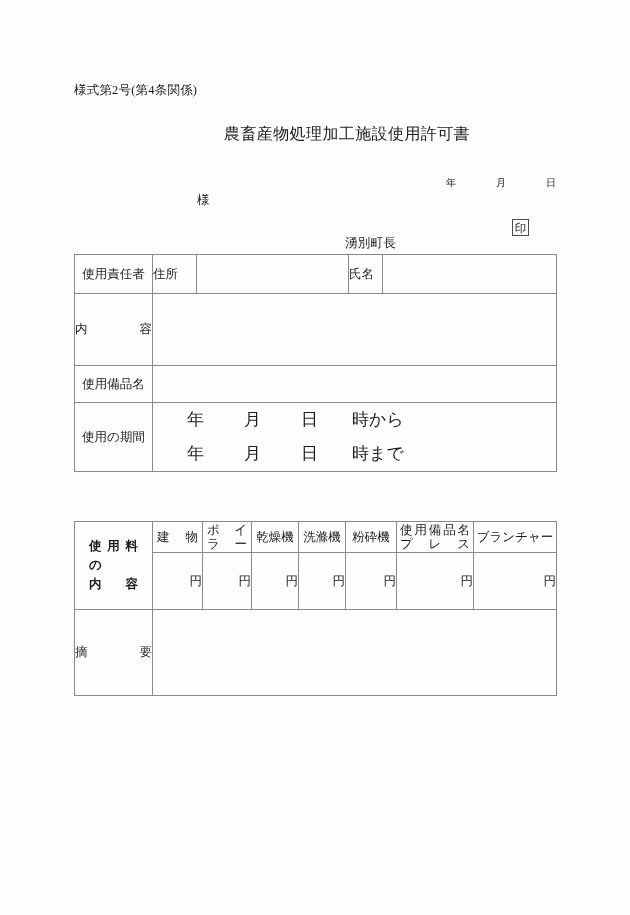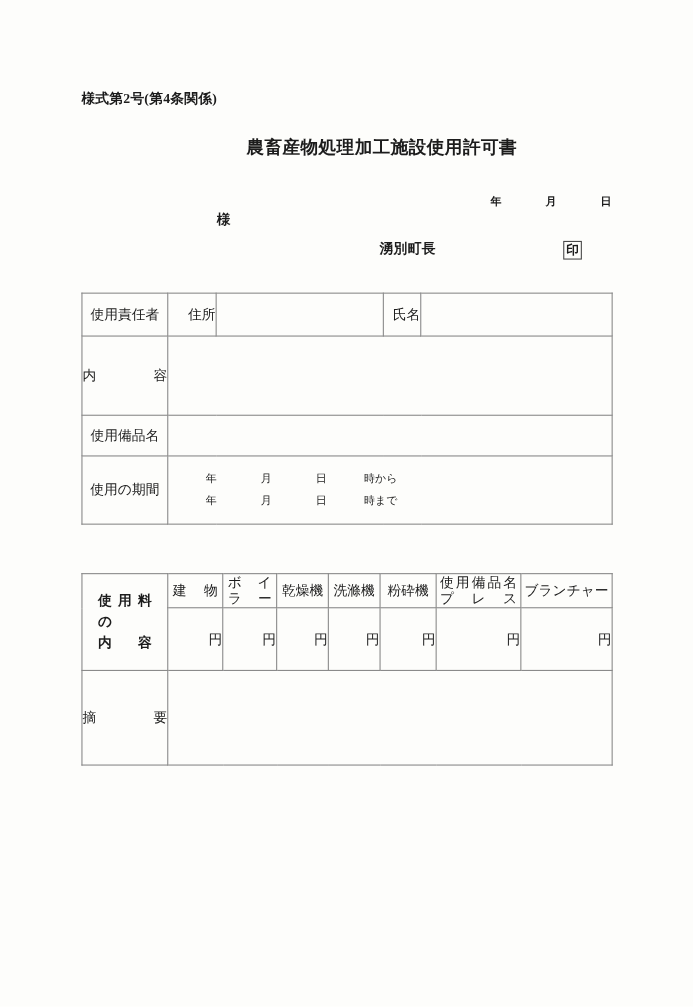--- a/index.html
+++ b/index.html
@@ -16,21 +16,21 @@
     overflow: hidden;
   }
   .page {
     position: absolute;
     left: 0; top: 0;
     width: 630px;
     height: 915px;
     background: #fdfdfb;
   }
   
-  .abs { position: absolute; white-space: pre; font-weight: bold; }
+  .abs { position: absolute; white-space: pre; }
 
   .form-no {
     left: 74px; top: 82px;
     font-size: 12.5px;
     letter-spacing: 0.2px;
   }
   .doc-title {
     left: 224px; top: 124px;
     font-size: 16px;
     letter-spacing: 0.4px;
@@ -41,21 +41,21 @@
   }
   .date-line span { display: inline-block; }
   .d-gap1 { width: 40px; }
   .d-gap2 { width: 40px; }
 
   .addressee {
     left: 197px; top: 192px;
     font-size: 12.5px;
   }
   .issuer {
-    left: 345px; top: 218px;
+    left: 345px; top: 235px;
     font-size: 12.5px;
     letter-spacing: 0.3px;
     text-align: center;
   }
   .seal-box {
     left: 512px; top: 219px;
     width: 17px; height: 17px;
     border: 1px solid #4a4a4a;
     font-size: 11.5px;
     line-height: 16px;
@@ -65,21 +65,21 @@
   .statement {
     left: 84px; top: 243px;
     font-size: 12.5px;
     letter-spacing: 0.1px;
   }
 
   
   .form-table {
     position: absolute;
     left: 74px;
-    top: 266px;
+    top: 254px;
     width: 482px;
     border-collapse: collapse;
     table-layout: fixed;
     font-size: 12.5px;
   }
   .form-table td {
     border: 1px solid #8a8a8a;
     padding: 0;
     vertical-align: middle;
     background: #fdfdfb;
@@ -91,29 +91,29 @@
     padding: 2px 4px;
   }
   .lbl-spread {
     text-align: justify;
     text-align-last: justify;
     padding: 2px 14px;
   }
   .cell-blank { }
 
   .sub-lbl {
-    text-align: right;
+    text-align: left;
     font-size: 12.5px;
     padding: 2px 5px;
   }
 
   
   .period-wrap {
     padding: 8px 0 8px 0;
-    font-size: 10px;
+    font-size: 17px;
   }
   .period-row {
     padding-left: 34px;
     line-height: 2.0;
     white-space: pre;
   }
   .p-gap { display: inline-block; width: 40px; }
   .p-gap-s { display: inline-block; width: 34px; }
 
   

